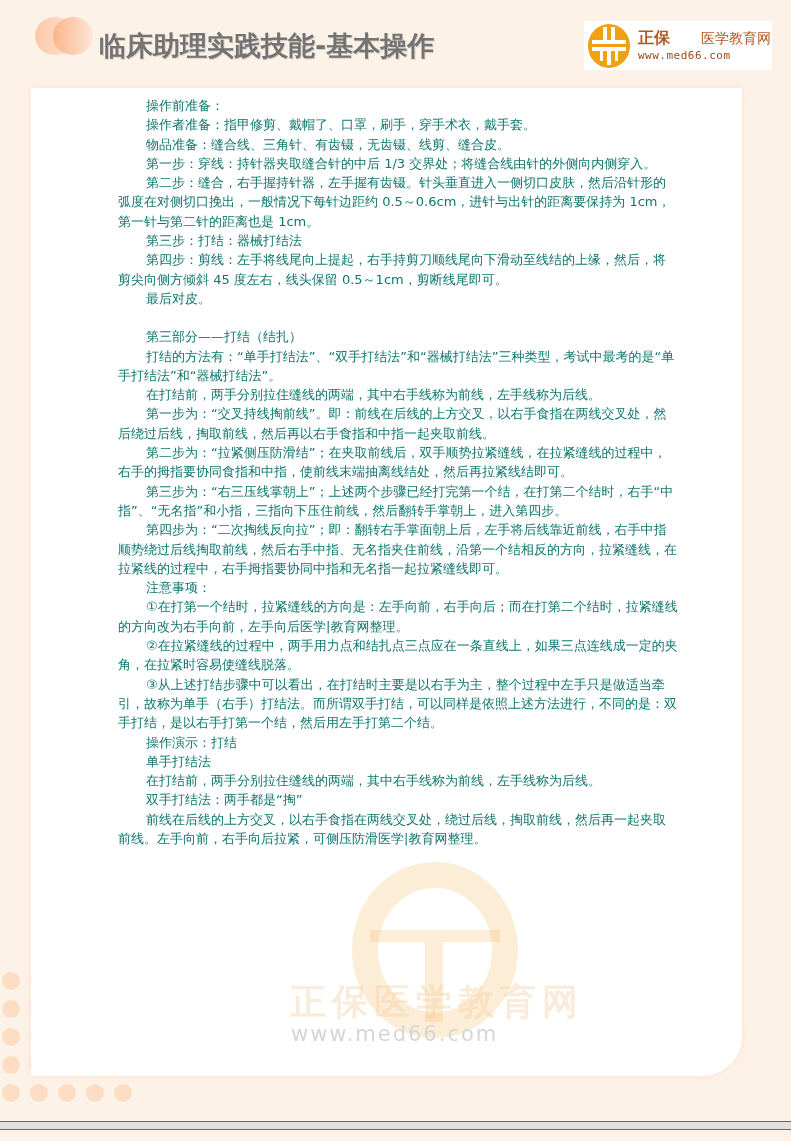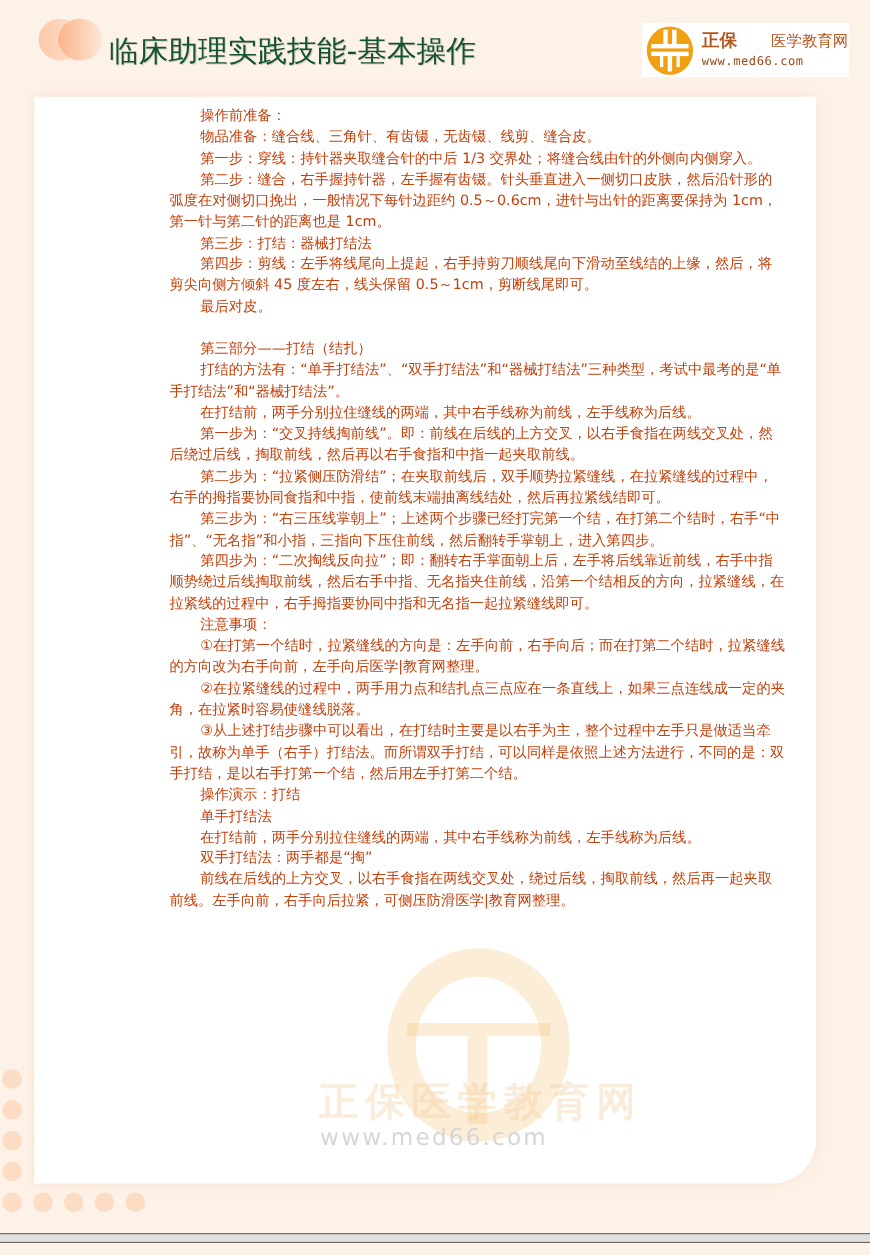--- a/index.html
+++ b/index.html
@@ -8,22 +8,22 @@
       background: #fdf2e8;
       font-family: "DejaVu Sans", sans-serif;
     }
     .deco-circles { position: absolute; left: 35px; top: 17px; width: 60px; height: 40px; }
     .deco-circles .c1 { position: absolute; left: 0; top: 0; width: 40px; height: 38px; border-radius: 50%;
       background: linear-gradient(90deg, #fcc8a8 0%, #fde3d2 100%); }
     .deco-circles .c2 { position: absolute; left: 18px; top: 0; width: 40px; height: 38px; border-radius: 50%;
       background: linear-gradient(90deg, #fbb48a 0%, #fde6d6 100%); }
     .page-title {
       position: absolute; left: 99px; top: 28px;
-      font-family: "DejaVu Sans", sans-serif; font-weight: normal;
-      font-size: 27px; color: #14532d; letter-spacing: 0px;
+      font-family: "DejaVu Sans", sans-serif; font-weight: bold;
+      font-size: 27px; color: #737373; letter-spacing: 0px;
       text-shadow: 1px 1px 0 rgba(0,0,0,0.15);
     }
     .logo {
       position: absolute; left: 584px; top: 21px; width: 188px; height: 49px;
       background: #ffffff; display: flex; align-items: center;
     }
     .logo-mark { width: 46px; height: 46px; margin-left: 2px; }
     .logo-text { margin-left: 6px; display: flex; flex-direction: column; }
     .logo-name { font-size: 16px; font-weight: bold; color: #b5561f; line-height: 20px; white-space: nowrap; }
     .logo-name .small { font-size: 14px; font-weight: normal; padding-left: 31px; }
@@ -39,21 +39,21 @@
     .wm-url {
       position: absolute; left: 291px; top: 1022px; font-family: "DejaVu Sans", sans-serif;
       font-size: 21px; color: #d6d6d6; letter-spacing: 2px; pointer-events: none;
     }
     .wm-name {
       position: absolute; left: 290px; top: 978px; font-size: 36px; font-weight: bold;
       color: rgba(240, 200, 150, 0.35); letter-spacing: 6px; pointer-events: none; white-space: nowrap;
     }
     .content {
       position: absolute; left: 118px; top: 96px; width: 560px;
-      font-family: "DejaVu Sans", sans-serif; font-size: 13px; line-height: 19.3px; color: #c2410c; margin-left: 36px;
+      font-family: "DejaVu Sans", sans-serif; font-size: 13px; line-height: 19.3px; color: #0f766e;
     }
     .content p { margin: 0; text-indent: 28px; word-break: break-all; }
     .content .heading { font-weight: normal; margin-top: 19px; }
     .scrollbar {
       position: absolute; left: 0; top: 1121px; width: 791px; height: 7px;
       background: #e0e0e0; border-top: 1px solid #6b6561; border-bottom: 1px solid #6b6561;
     }
   </style>
 </head>
 <body>
@@ -105,20 +105,21 @@
 <svg class="watermark" viewBox="0 0 210 210">
   <ellipse cx="105" cy="100" rx="70" ry="75" fill="none" stroke="rgba(245,190,110,0.28)" stroke-width="26"></ellipse>
   <rect x="40" y="80" width="130" height="12" fill="rgba(245,190,110,0.28)"></rect>
   <rect x="95" y="92" width="18" height="80" fill="rgba(245,190,110,0.28)"></rect>
 </svg>
 <div class="wm-name">正保医学教育网</div>
 <div class="wm-url">www.med66.com</div>
 
 <div class="content">
   <p>操作前准备：</p>
+  <p>操作者准备：指甲修剪、戴帽了、口罩，刷手，穿手术衣，戴手套。</p>
   <p>物品准备：缝合线、三角针、有齿镊，无齿镊、线剪、缝合皮。</p>
   <p>第一步：穿线：持针器夹取缝合针的中后 1/3 交界处；将缝合线由针的外侧向内侧穿入。</p>
   <p>第二步：缝合，右手握持针器，左手握有齿镊。针头垂直进入一侧切口皮肤，然后沿针形的弧度在对侧切口挽出，一般情况下每针边距约 0.5～0.6cm，进针与出针的距离要保持为 1cm，第一针与第二针的距离也是 1cm。</p>
   <p>第三步：打结：器械打结法</p>
   <p>第四步：剪线：左手将线尾向上提起，右手持剪刀顺线尾向下滑动至线结的上缘，然后，将剪尖向侧方倾斜 45 度左右，线头保留 0.5～1cm，剪断线尾即可。</p>
   <p>最后对皮。</p>
   <p class="heading">第三部分——打结（结扎）</p>
   <p>打结的方法有：“单手打结法”、“双手打结法”和“器械打结法”三种类型，考试中最考的是“单手打结法”和“器械打结法”。</p>
   <p>在打结前，两手分别拉住缝线的两端，其中右手线称为前线，左手线称为后线。</p>
   <p>第一步为：“交叉持线掏前线”。即：前线在后线的上方交叉，以右手食指在两线交叉处，然后绕过后线，掏取前线，然后再以右手食指和中指一起夹取前线。</p>

